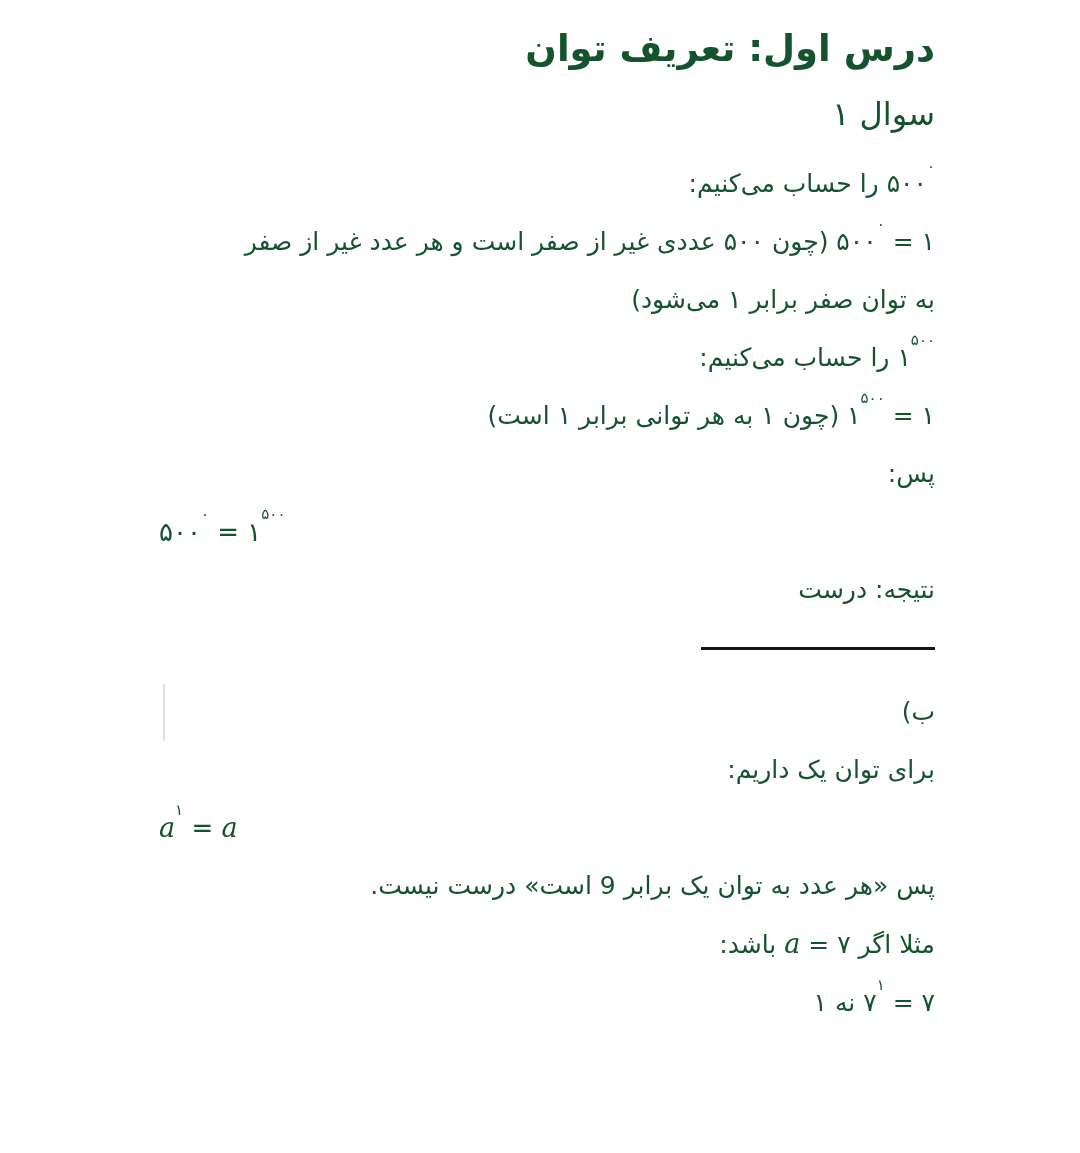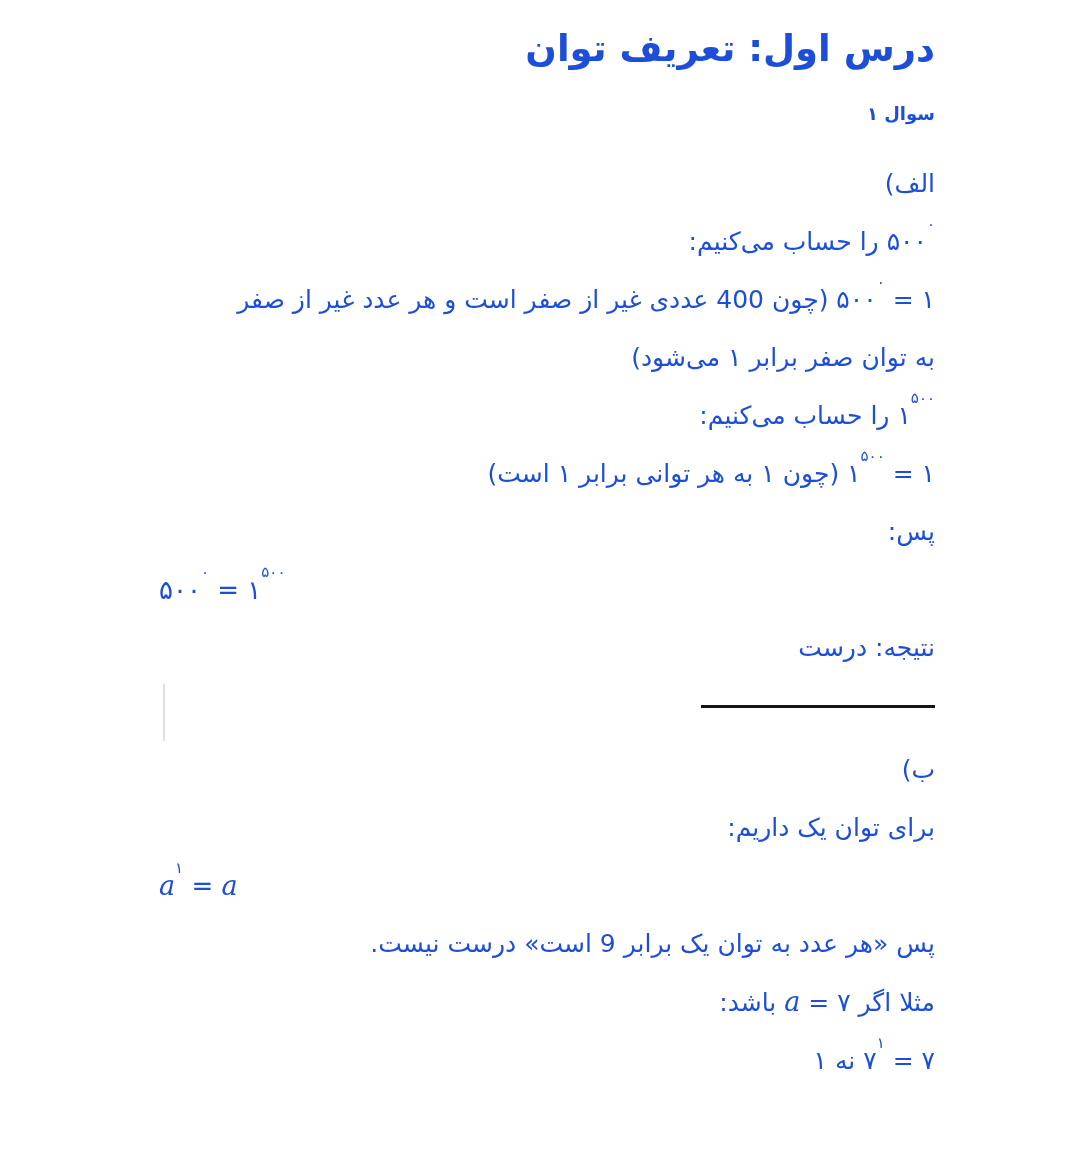--- a/index.html
+++ b/index.html
@@ -1,38 +1,38 @@
 <!DOCTYPE html>
 <html lang="fa"><head>
 <meta charset="utf-8">
 <style>
   html,body{margin:0;padding:0;background:#ffffff;}
   .page{
     position:relative;
     width:1080px;height:1153px;
     background:#ffffff;
-    color:#1d4ed8;
+    color:#14532d;
     font-family:"DejaVu Sans",sans-serif;
     overflow:hidden;
   }
   .content{
     position:relative;
     padding:26px 145px 0 145px;
     direction:rtl;
     text-align:right;
   }
   .doc-title{
     font-size:37px;
     font-weight:700;
     line-height:46px;
     margin:0 0 22px 0;
   }
   .doc-question{
-    font-size:18px;
-    font-weight:700;
+    font-size:32px;
+    font-weight:400;
     line-height:40px;
     margin:0 0 32px 0;
   }
   .line{
     font-size:25px;
     line-height:36px;
     margin:0 0 22px 0;
   }
   .math{
     direction:ltr;
@@ -73,25 +73,24 @@
 </style>
 </head>
 <body>
 
 <div class="page">
   <div class="content">
 
     <h1 class="doc-title">درس اول: تعریف توان</h1>
     <h2 class="doc-question">سوال ۱</h2>
 
-    <p class="line">الف)</p>
 
     <p class="line"><span class="math"><span>۵۰۰</span><sup class="m-sup">۰</sup></span><span> را حساب می‌کنیم:</span></p>
 
-    <p class="line"><span class="math"><span>۵۰۰</span><sup class="m-sup">۰</sup><span> = ۱</span></span><span> (چون 400 عددی غیر از صفر است و هر عدد غیر از صفر</span></p>
+    <p class="line"><span class="math"><span>۵۰۰</span><sup class="m-sup">۰</sup><span> = ۱</span></span><span> (چون ۵۰۰ عددی غیر از صفر است و هر عدد غیر از صفر</span></p>
 
     <p class="line">به توان صفر برابر ۱ می‌شود)</p>
 
     <p class="line"><span class="math"><span>۱</span><sup class="m-sup">۵۰۰</sup></span><span> را حساب می‌کنیم:</span></p>
 
     <p class="line"><span class="math"><span>۱</span><sup class="m-sup">۵۰۰</sup><span> = ۱</span></span><span> (چون ۱ به هر توانی برابر ۱ است)</span></p>
 
     <p class="line">پس:</p>
 
     <p class="eq-display"><span>۵۰۰</span><sup class="m-sup">۰</sup><span> = </span><span>۱</span><sup class="m-sup">۵۰۰</sup></p>

